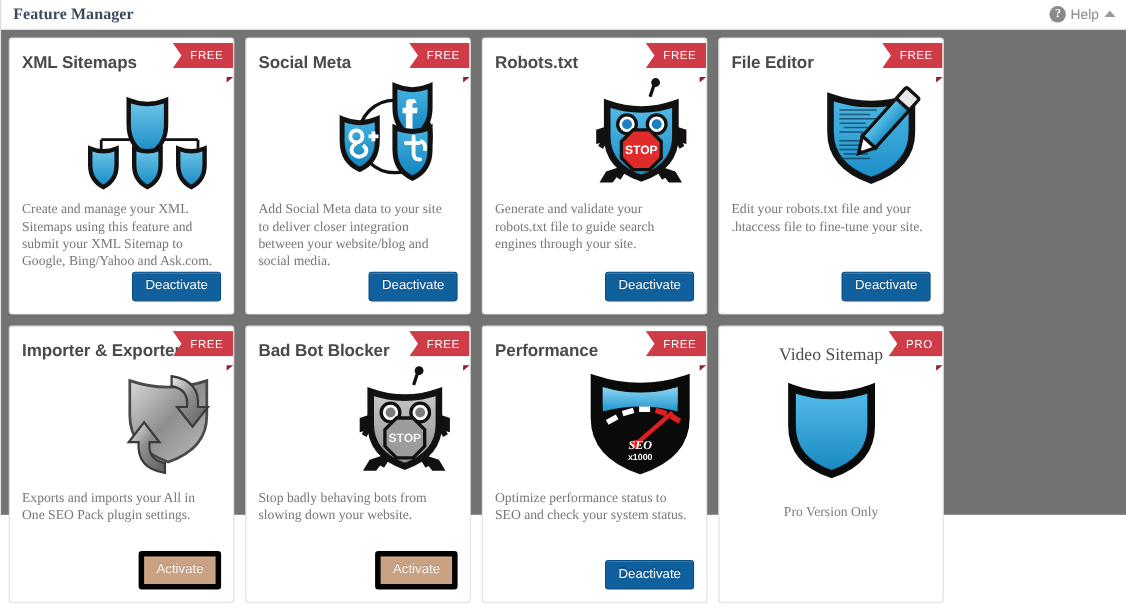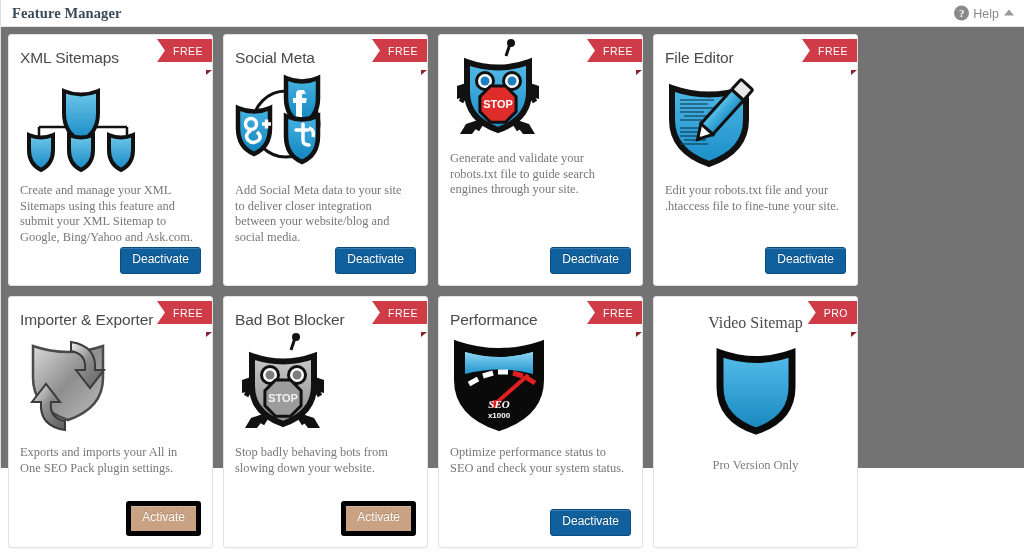--- a/index.html
+++ b/index.html
@@ -92,29 +92,29 @@
     width: 0; height: 0;
     border-top: 5px solid #8e222c;
     border-right: 6px solid transparent;
     z-index: 4;
   }
 
   
   .card-title {
     font-size: 15.5px;
     color: #4a4a4a;
-    font-weight: 400;
+    font-weight: 700;
     padding: 14px 0 0 11px;
     font-family: "Liberation Sans", sans-serif;
     letter-spacing: -.1px;
     white-space: nowrap;
   }
   .icon-area {
     height: 118px;
-    display: flex; align-items: center; justify-content: flex-start;
+    display: flex; align-items: center; justify-content: flex-end;
     margin-top: -2px;
   }
   .card-desc {
     font-family: "Liberation Serif", serif;
     font-size: 12.4px;
     line-height: 15.6px;
     color: #777;
     padding: 0 14px 0 11px;
   }
   .btn-row {
@@ -241,20 +241,21 @@
       </div>
       <div class="card-desc">Add Social Meta data to your site to deliver closer integration between your website/blog and social media.</div>
       <div class="btn-row">
         <span class="btn btn-deactivate">Deactivate</span>
       </div>
     </div>
 
     <div class="card">
       <div class="ribbon">FREE</div>
       <div class="ribbon-fold"></div>
+      <div class="card-title">Robots.txt</div>
       <div class="icon-area">
         <svg width="118" height="112" viewBox="0 0 118 112">
           <defs>
             <linearGradient id="rb" x1="0" y1="0" x2="0" y2="1">
               <stop offset="0" stop-color="#55bbe8"></stop>
                 <stop offset="1" stop-color="#1b8dc6"></stop>
             </linearGradient>
           </defs>
           <path d="M71 8 l-4 12" stroke="#111" stroke-width="3" fill="none"></path>
           <circle cx="72" cy="7" r="4" fill="#111"></circle>

